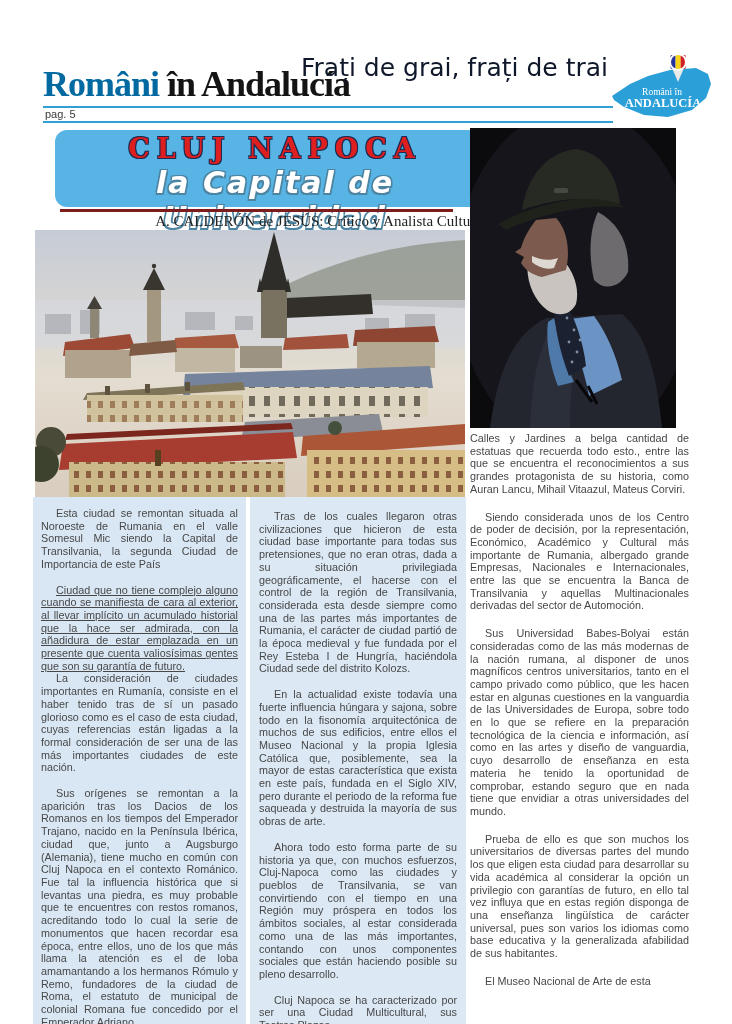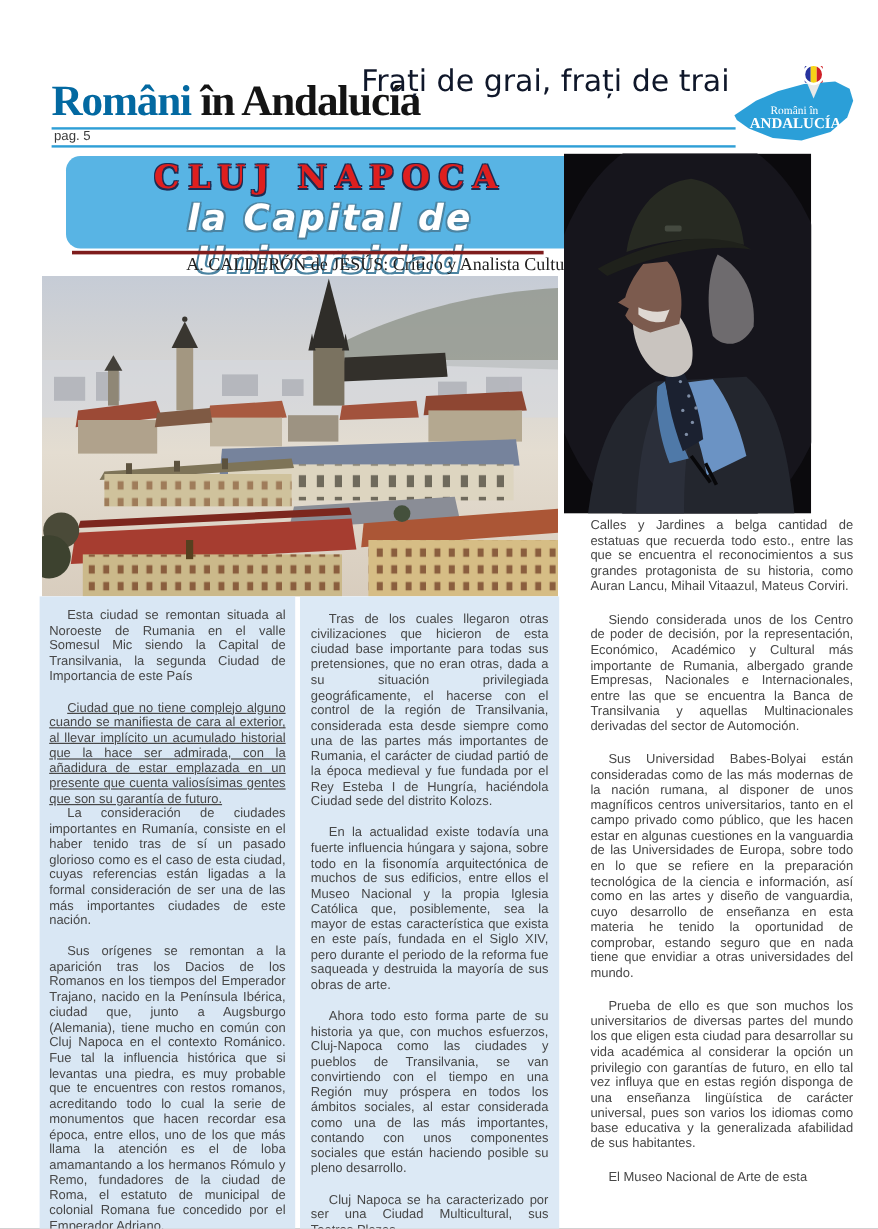--- a/index.html
+++ b/index.html
@@ -38,21 +38,21 @@
 
   
   .col{color:#474747;font-size:10.8px;line-height:12.7px;text-align:justify;}
   .col p{margin:0 0 13px;text-indent:15px;}
   .col p.no-gap{margin-bottom:0;text-decoration:underline;}
   .col p:last-child{margin-bottom:0;}
   .col1{position:absolute;left:33px;top:497px;width:213px;min-height:463px;
         background:#d9e7f4;padding:10px 8px 8px;box-sizing:border-box;}
   .col2{position:absolute;left:250px;top:497px;width:216px;min-height:465px;
         background:#dce9f5;padding:13px 9px 8px;box-sizing:border-box;}
-  .col3{position:absolute;left:470px;top:432px;width:219px;margin-left:22px;}
+  .col3{position:absolute;left:470px;top:432px;width:219px;}
   .col3 p{margin:0 0 15px;}
   .col3 p:first-child{text-indent:0;}
 </style>
 </head>
 <body>
 
 <div class="page">
 
   <div class="masthead"><span class="blue">Români</span><span> în Andalucía</span></div>
   <div class="tagline">Frați de grai, frați de trai</div>

